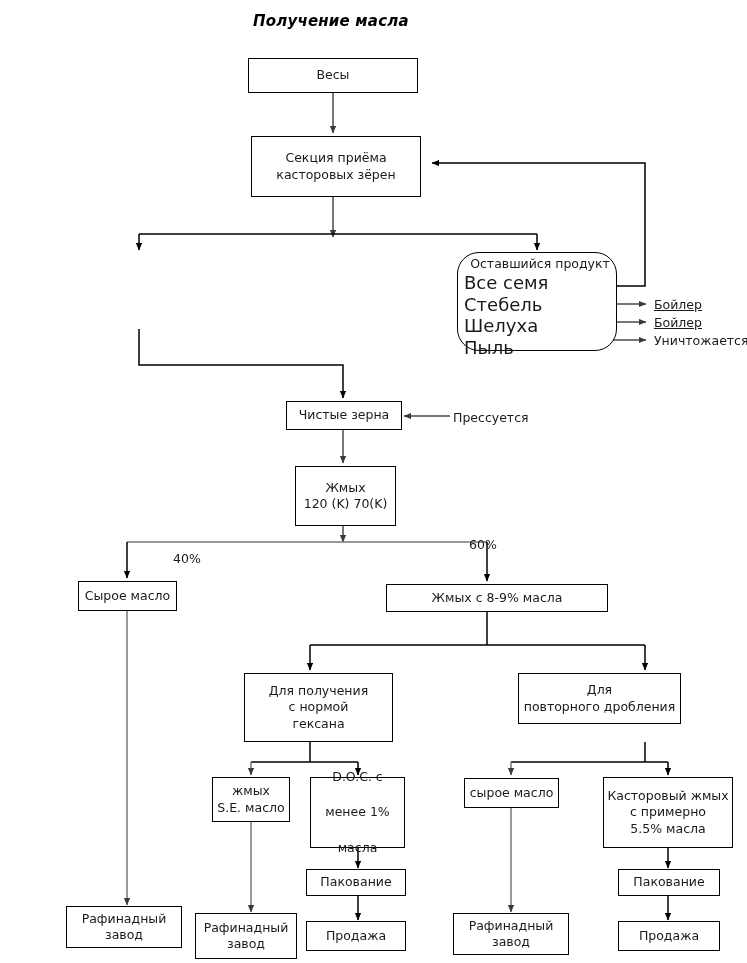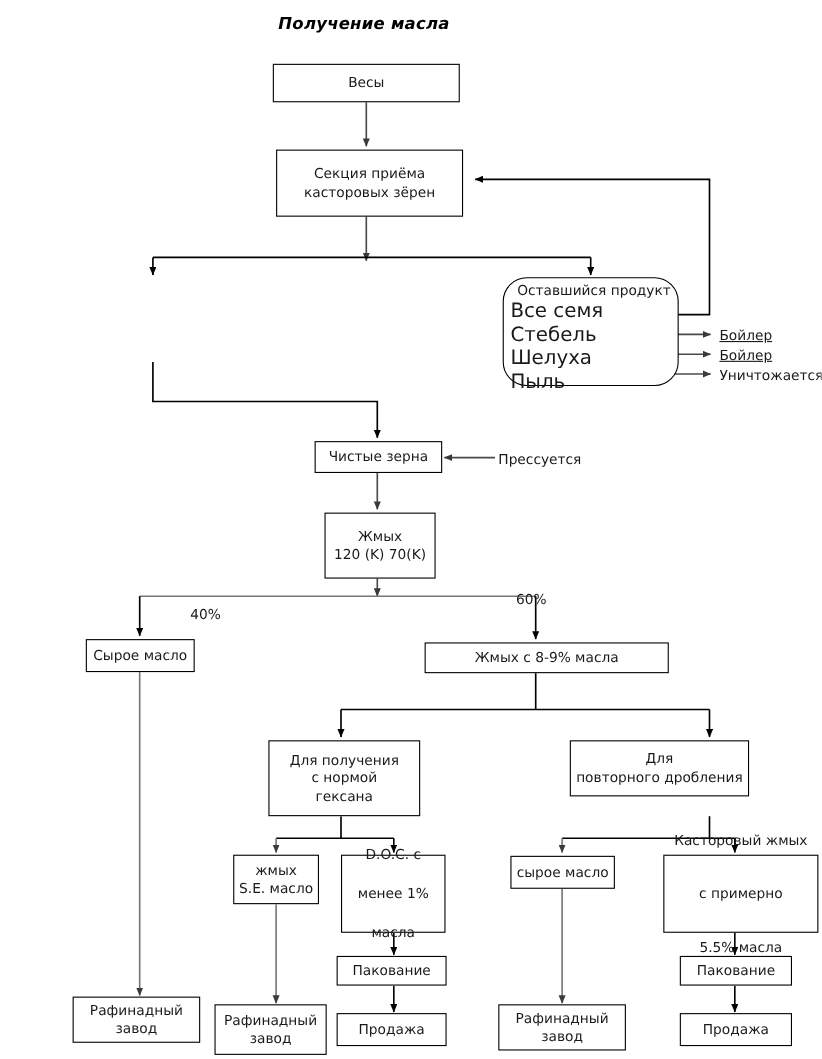--- a/index.html
+++ b/index.html
@@ -197,21 +197,21 @@
   <div class="edgelabel" style="left:469px; top:537px;">60%</div>
 
   <div class="node" style="left:78px; top:581px; width:99px; height:30px;">
     <span class="ln">Сырое масло</span>
   </div>
 
   <div class="node" style="left:386px; top:584px; width:222px; height:28px;">
     <span class="ln">Жмых с 8-9% масла</span>
   </div>
 
-  <div class="node" style="left:244px; top:673px; width:138px; height:69px;">
+  <div class="node" style="left:244px; top:673px; width:149px; height:69px;">
     <span class="ln">Для получения</span>
     <span class="ln">с нормой</span>
     <span class="ln">гексана</span>
   </div>
 
   <div class="node" style="left:518px; top:673px; width:163px; height:51px;">
     <span class="ln">Для</span>
     <span class="ln">повторного дробления</span>
   </div>
 
@@ -223,21 +223,21 @@
   <div class="node" style="left:310px; top:777px; width:95px; height:71px;gap:19px;">
     <span class="ln">D.O.C. с</span>
     <span class="ln">менее 1%</span>
     <span class="ln">масла</span>
   </div>
 
   <div class="node" style="left:464px; top:778px; width:95px; height:30px;">
     <span class="ln">сырое масло</span>
   </div>
 
-  <div class="node" style="left:603px; top:777px; width:141px; height:71px;gap:32px;">
+  <div class="node" style="left:603px; top:777px; width:130px; height:71px;">
     <span class="ln">Касторовый жмых</span>
     <span class="ln">с примерно</span>
     <span class="ln">5.5% масла</span>
   </div>
 
   <div class="node" style="left:306px; top:869px; width:100px; height:27px;">
     <span class="ln">Пакование</span>
   </div>
 
   <div class="node" style="left:618px; top:869px; width:102px; height:27px;">

